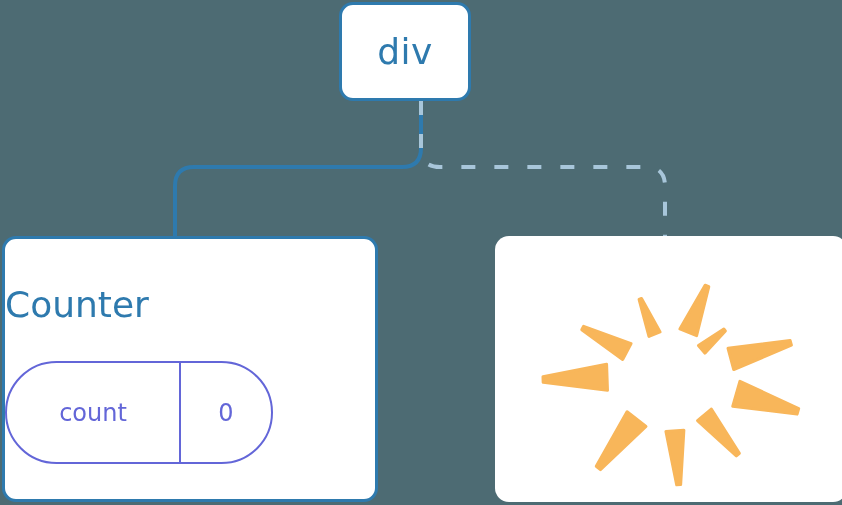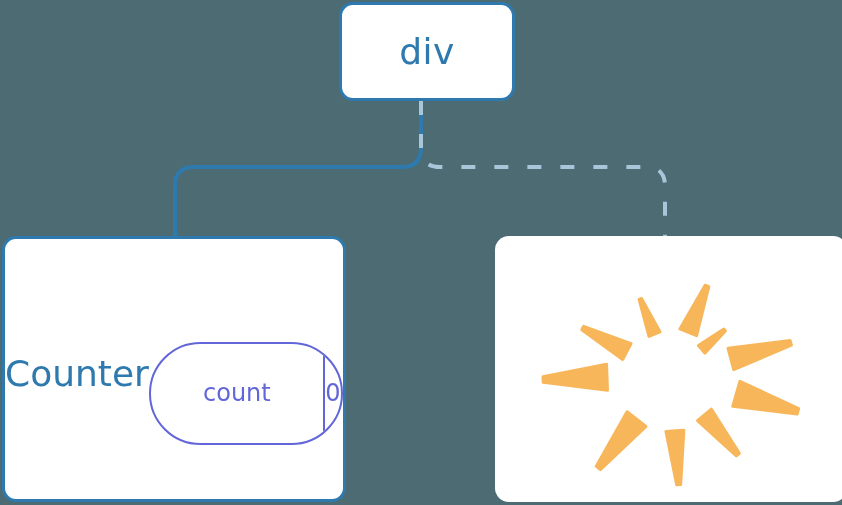--- a/index.html
+++ b/index.html
@@ -37,43 +37,42 @@
   }
   .node.plain {
     border: none;
     border-radius: 14px;
   }
 
   
   #node-div {
     left: 339px;
     top: 2px;
-    width: 176px;
+    width: 132px;
     height: 99px;
     display: flex;
     align-items: center;
     justify-content: center;
   }
   .node-tag {
     color: #2e7aae;
     font-size: 36px;
     font-weight: 400;
     letter-spacing: 0.5px;
     line-height: 1;
   }
 
   
   #node-counter {
     left: 2px;
     top: 236px;
-    width: 344px;
+    width: 376px;
     height: 266px;
     display: flex;
-    flex-direction: row;
-    align-items: center;
+    flex-direction: column;
     padding-top: 48px;
   }
   .node-title {
     color: #2e7aae;
     font-size: 36px;
     font-weight: 400;
     line-height: 1;
     margin: 0 0 38px 0;
   }
 

